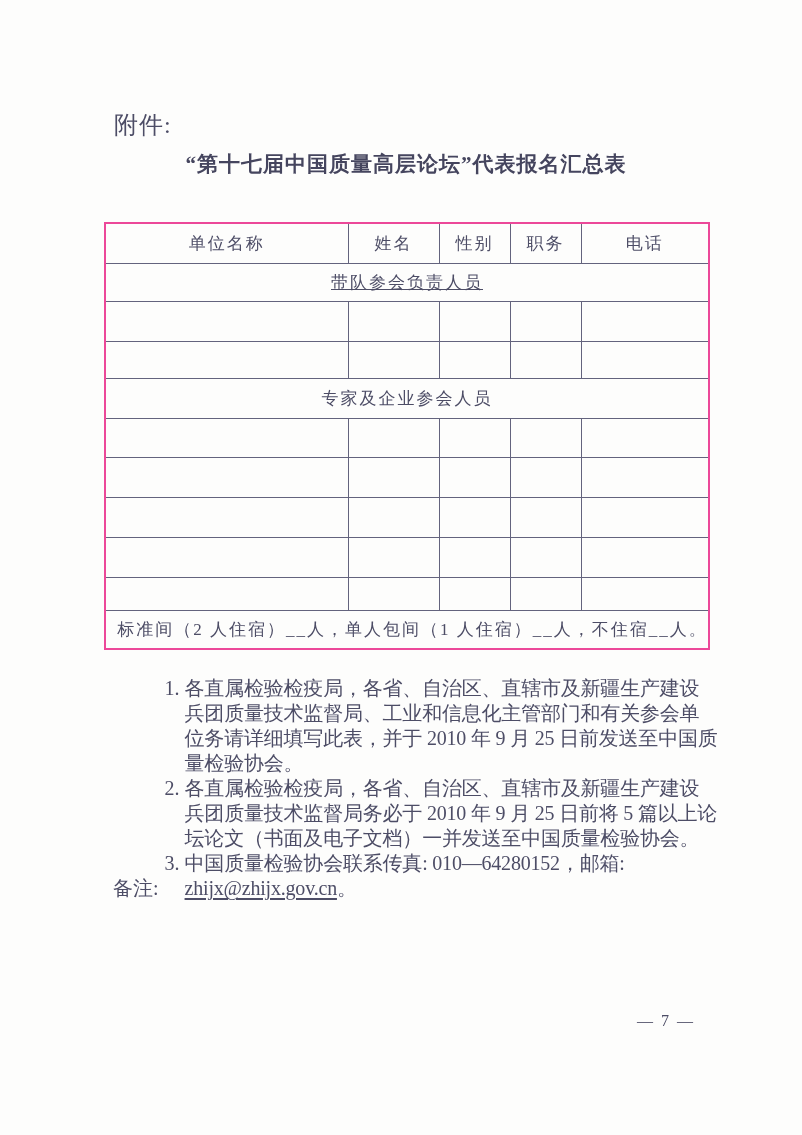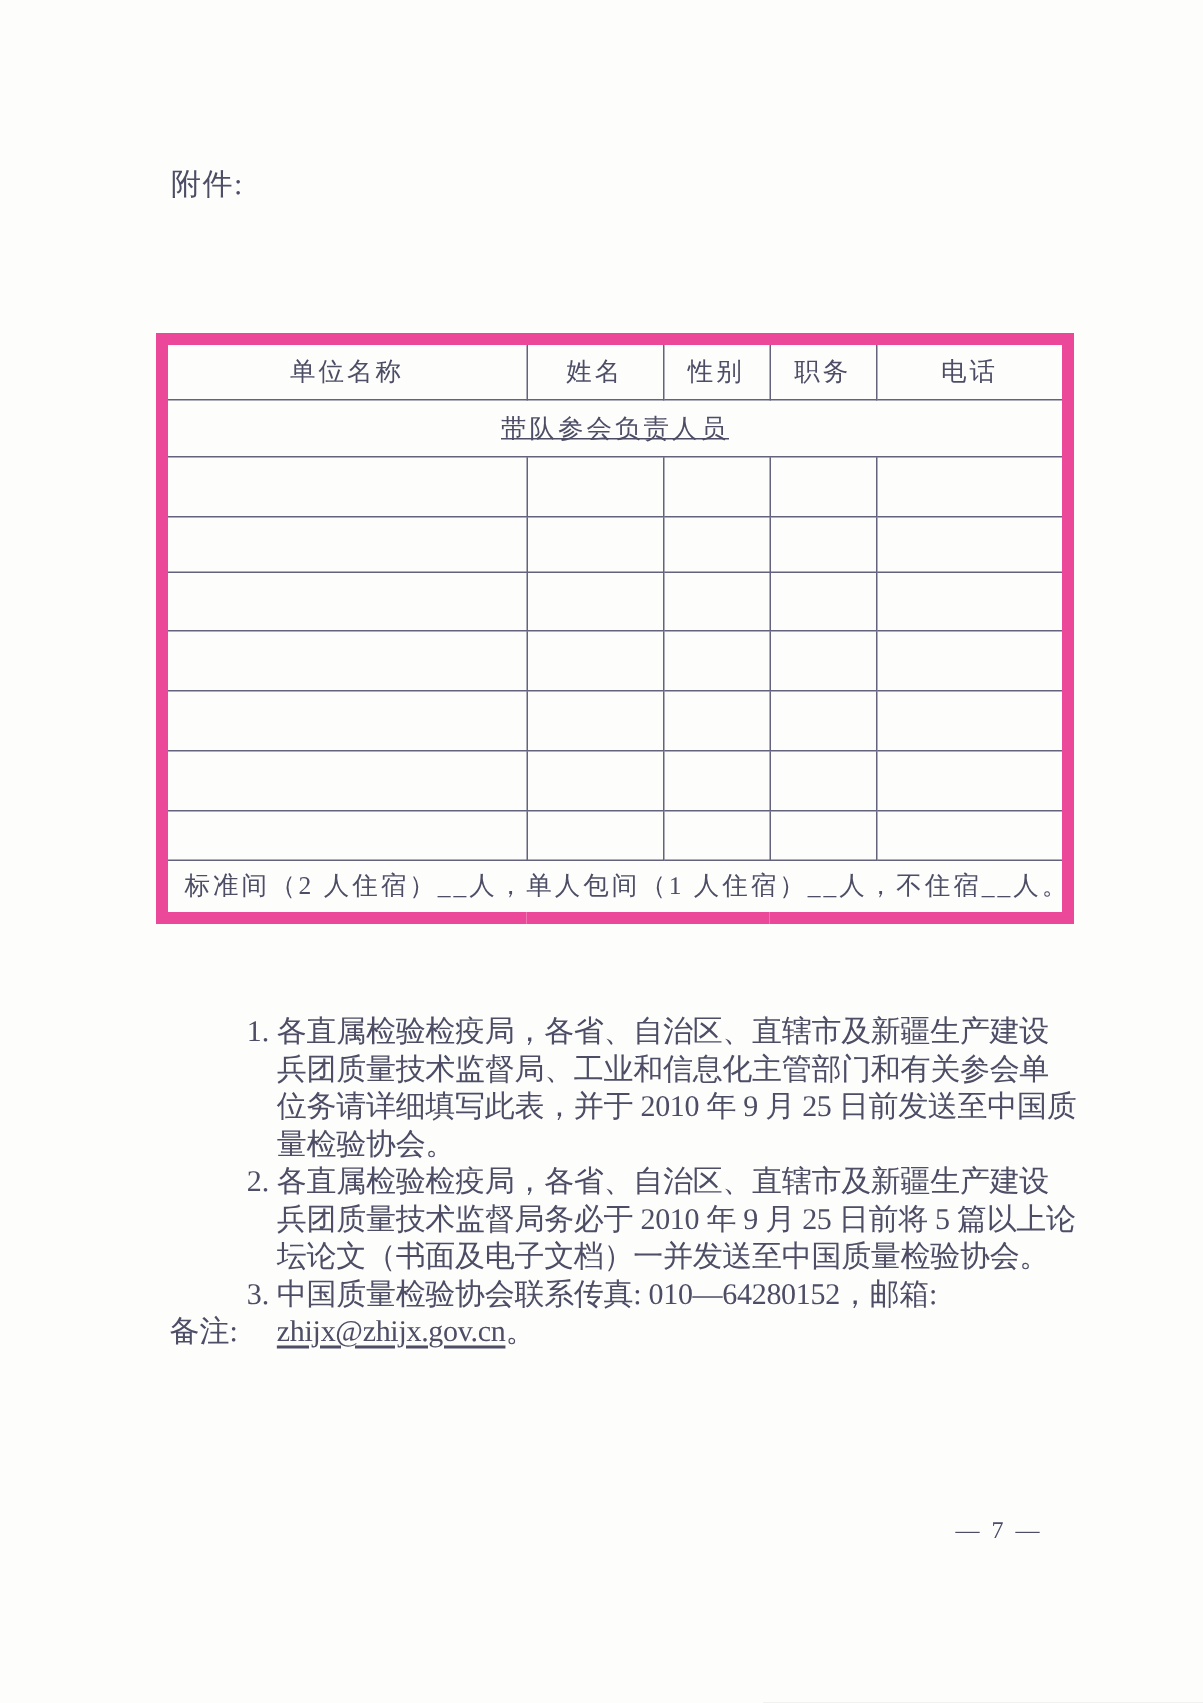--- a/index.html
+++ b/index.html
@@ -11,21 +11,21 @@
     margin: 0 auto;
     background: #fdfdfc;
     color: #4d4d66;
     font-family: "Liberation Serif", "DejaVu Serif", serif;
     overflow: hidden;
   }
   .attachment {
     position: absolute;
     left: 114px;
     top: 109px;
-    font-size: 20px;
+    font-size: 24px;
     letter-spacing: 1px;
     font-family: Liberation Serif, serif;
   }
   .title {
     position: absolute;
     left: 104px;
     top: 150px;
     width: 604px;
     text-align: center;
     font-size: 21px;
@@ -54,21 +54,21 @@
     left: 104px;
     top: 222px;
     width: 604px;
     border-collapse: collapse;
     table-layout: fixed;
     font-size: 17px;
   }
   table.reg-table, table.reg-table td {
     border: 1px solid #63637d;
   }
-  table.reg-table { border: 8px solid #ec4899; }
+  table.reg-table { border: 2px solid #ec4899; }
   table.reg-table td {
     text-align: center;
     vertical-align: middle;
     letter-spacing: 2px;
     overflow: hidden;
   }
   tr.h40 { height: 40px; }
   tr.h39 { height: 39px; }
   tr.h38 { height: 38px; text-decoration: underline; }
   tr.h37 { height: 37px; }
@@ -107,20 +107,21 @@
     letter-spacing: 2px;
   }
 </style>
 </head>
 <body>
 
 <div class="page">
 
   <div class="attachment">附件:</div>
 
+  <div class="title">“第十七届中国质量高层论坛”代表报名汇总表</div>
 
 
   <table class="reg-table">
     <colgroup>
       <col style="width:243px">
       <col style="width:91px">
       <col style="width:71px">
       <col style="width:71px">
       <col style="width:128px">
     </colgroup>
@@ -141,20 +142,23 @@
         <td></td>
         <td></td>
         <td></td>
       </tr>
       <tr class="h37">
         <td></td>
         <td></td>
         <td></td>
         <td></td>
         <td></td>
+      </tr>
+      <tr class="h40">
+        <td colspan="5">专家及企业参会人员</td>
       </tr>
       <tr class="h39">
         <td></td>
         <td></td>
         <td></td>
         <td></td>
         <td></td>
       </tr>
       <tr class="h40">
         <td></td>

